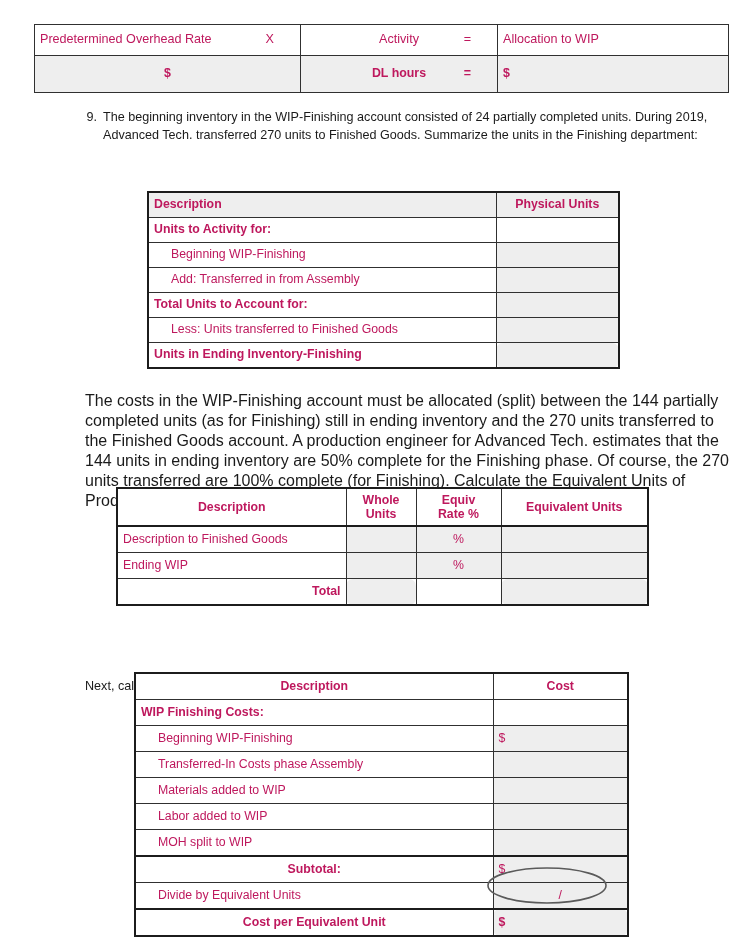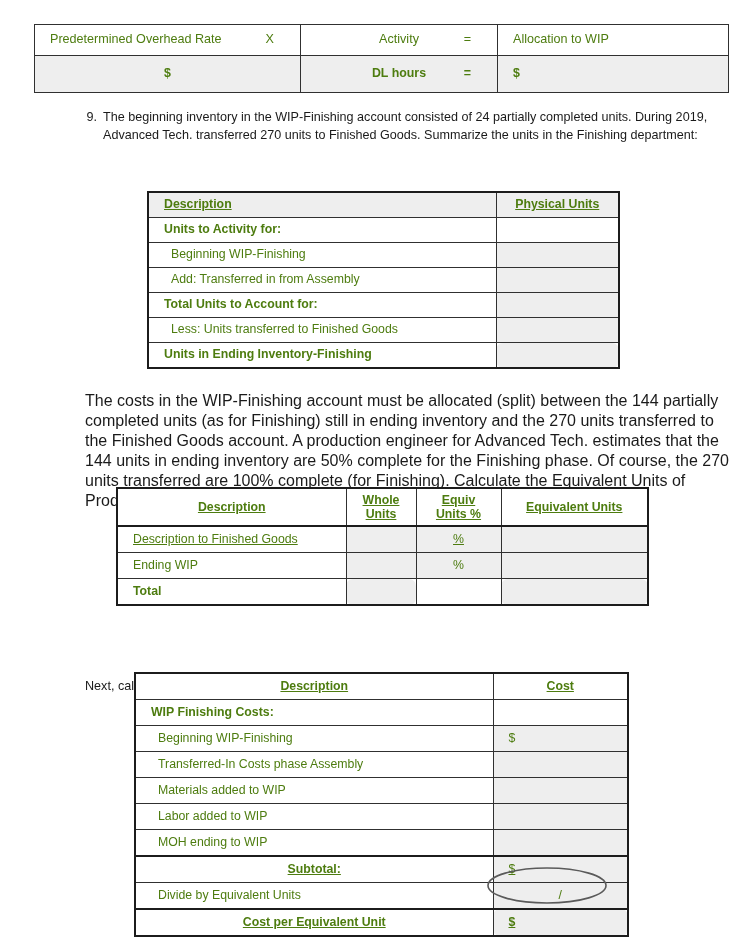--- a/index.html
+++ b/index.html
@@ -25,33 +25,33 @@
 
   
   table.doc {
     border-collapse: collapse;
     table-layout: fixed;
     position: absolute;
     background: #ffffff;
   }
   table.doc td {
     border: 1px solid #303030;
-    padding: 2px 15px;
+    padding: 2px 5px;
     font-size: 12.4px;
     line-height: 1.25;
     vertical-align: middle;
-    color: #4d7c0f;
+    color: #be185d;
     background: #ffffff;
   }
   .shade { background: #eeeeee !important; }
   .b { font-weight: bold; }
   .c { text-align: center; }
-  .r { text-align: left; }
+  .r { text-align: right; }
   .indent { padding-left: 22px !important; }
-  .bt { border-top: 2px solid #1c1c1c !important; text-decoration: underline; }
+  .bt { border-top: 2px solid #1c1c1c !important; }
   .bb { border-bottom: 2px solid #1c1c1c !important; border-radius: 7px; }
   .bl { border-left: 2px solid #1c1c1c !important; }
   .br { border-right: 2px solid #1c1c1c !important; }
 
   
   #formula-table { left: 34px; top: 24px; width: 694px; }
   #formula-table td { height: 26px; }
   #formula-table td.f-lbl { font-size: 12.6px; }
   #formula-table td.f-val { height: 32px; }
   .op-cell { position: relative; }
@@ -223,21 +223,21 @@
       </colgroup>
     <tbody>
       <tr>
         <td class="hdr b c bt bl">Description</td>
         <td class="hdr b c bt">
           <span>Whole</span><br>
           <span>Units</span>
         </td>
         <td class="hdr b c bt">
           <span>Equiv</span><br>
-          <span>Units %</span>
+          <span>Rate %</span>
         </td>
         <td class="hdr b c bt br">Equivalent Units</td>
       </tr>
       <tr>
         <td class="bl bt">Description to Finished Goods</td>
         <td class="shade bt"></td>
         <td class="shade c bt">%</td>
         <td class="shade br bt"></td>
       </tr>
       <tr>
@@ -281,21 +281,21 @@
       </tr>
       <tr>
         <td class="indent bl">Materials added to WIP</td>
         <td class="shade br"></td>
       </tr>
       <tr>
         <td class="indent bl">Labor added to WIP</td>
         <td class="shade br"></td>
       </tr>
       <tr>
-        <td class="indent bl">MOH ending to WIP</td>
+        <td class="indent bl">MOH split to WIP</td>
         <td class="shade br"></td>
       </tr>
       <tr>
         <td class="b c bl bt">Subtotal:</td>
         <td class="shade br bt">$</td>
       </tr>
       <tr>
         <td class="indent bl">Divide by Equivalent Units</td>
         <td class="shade c br">/</td>
       </tr>

